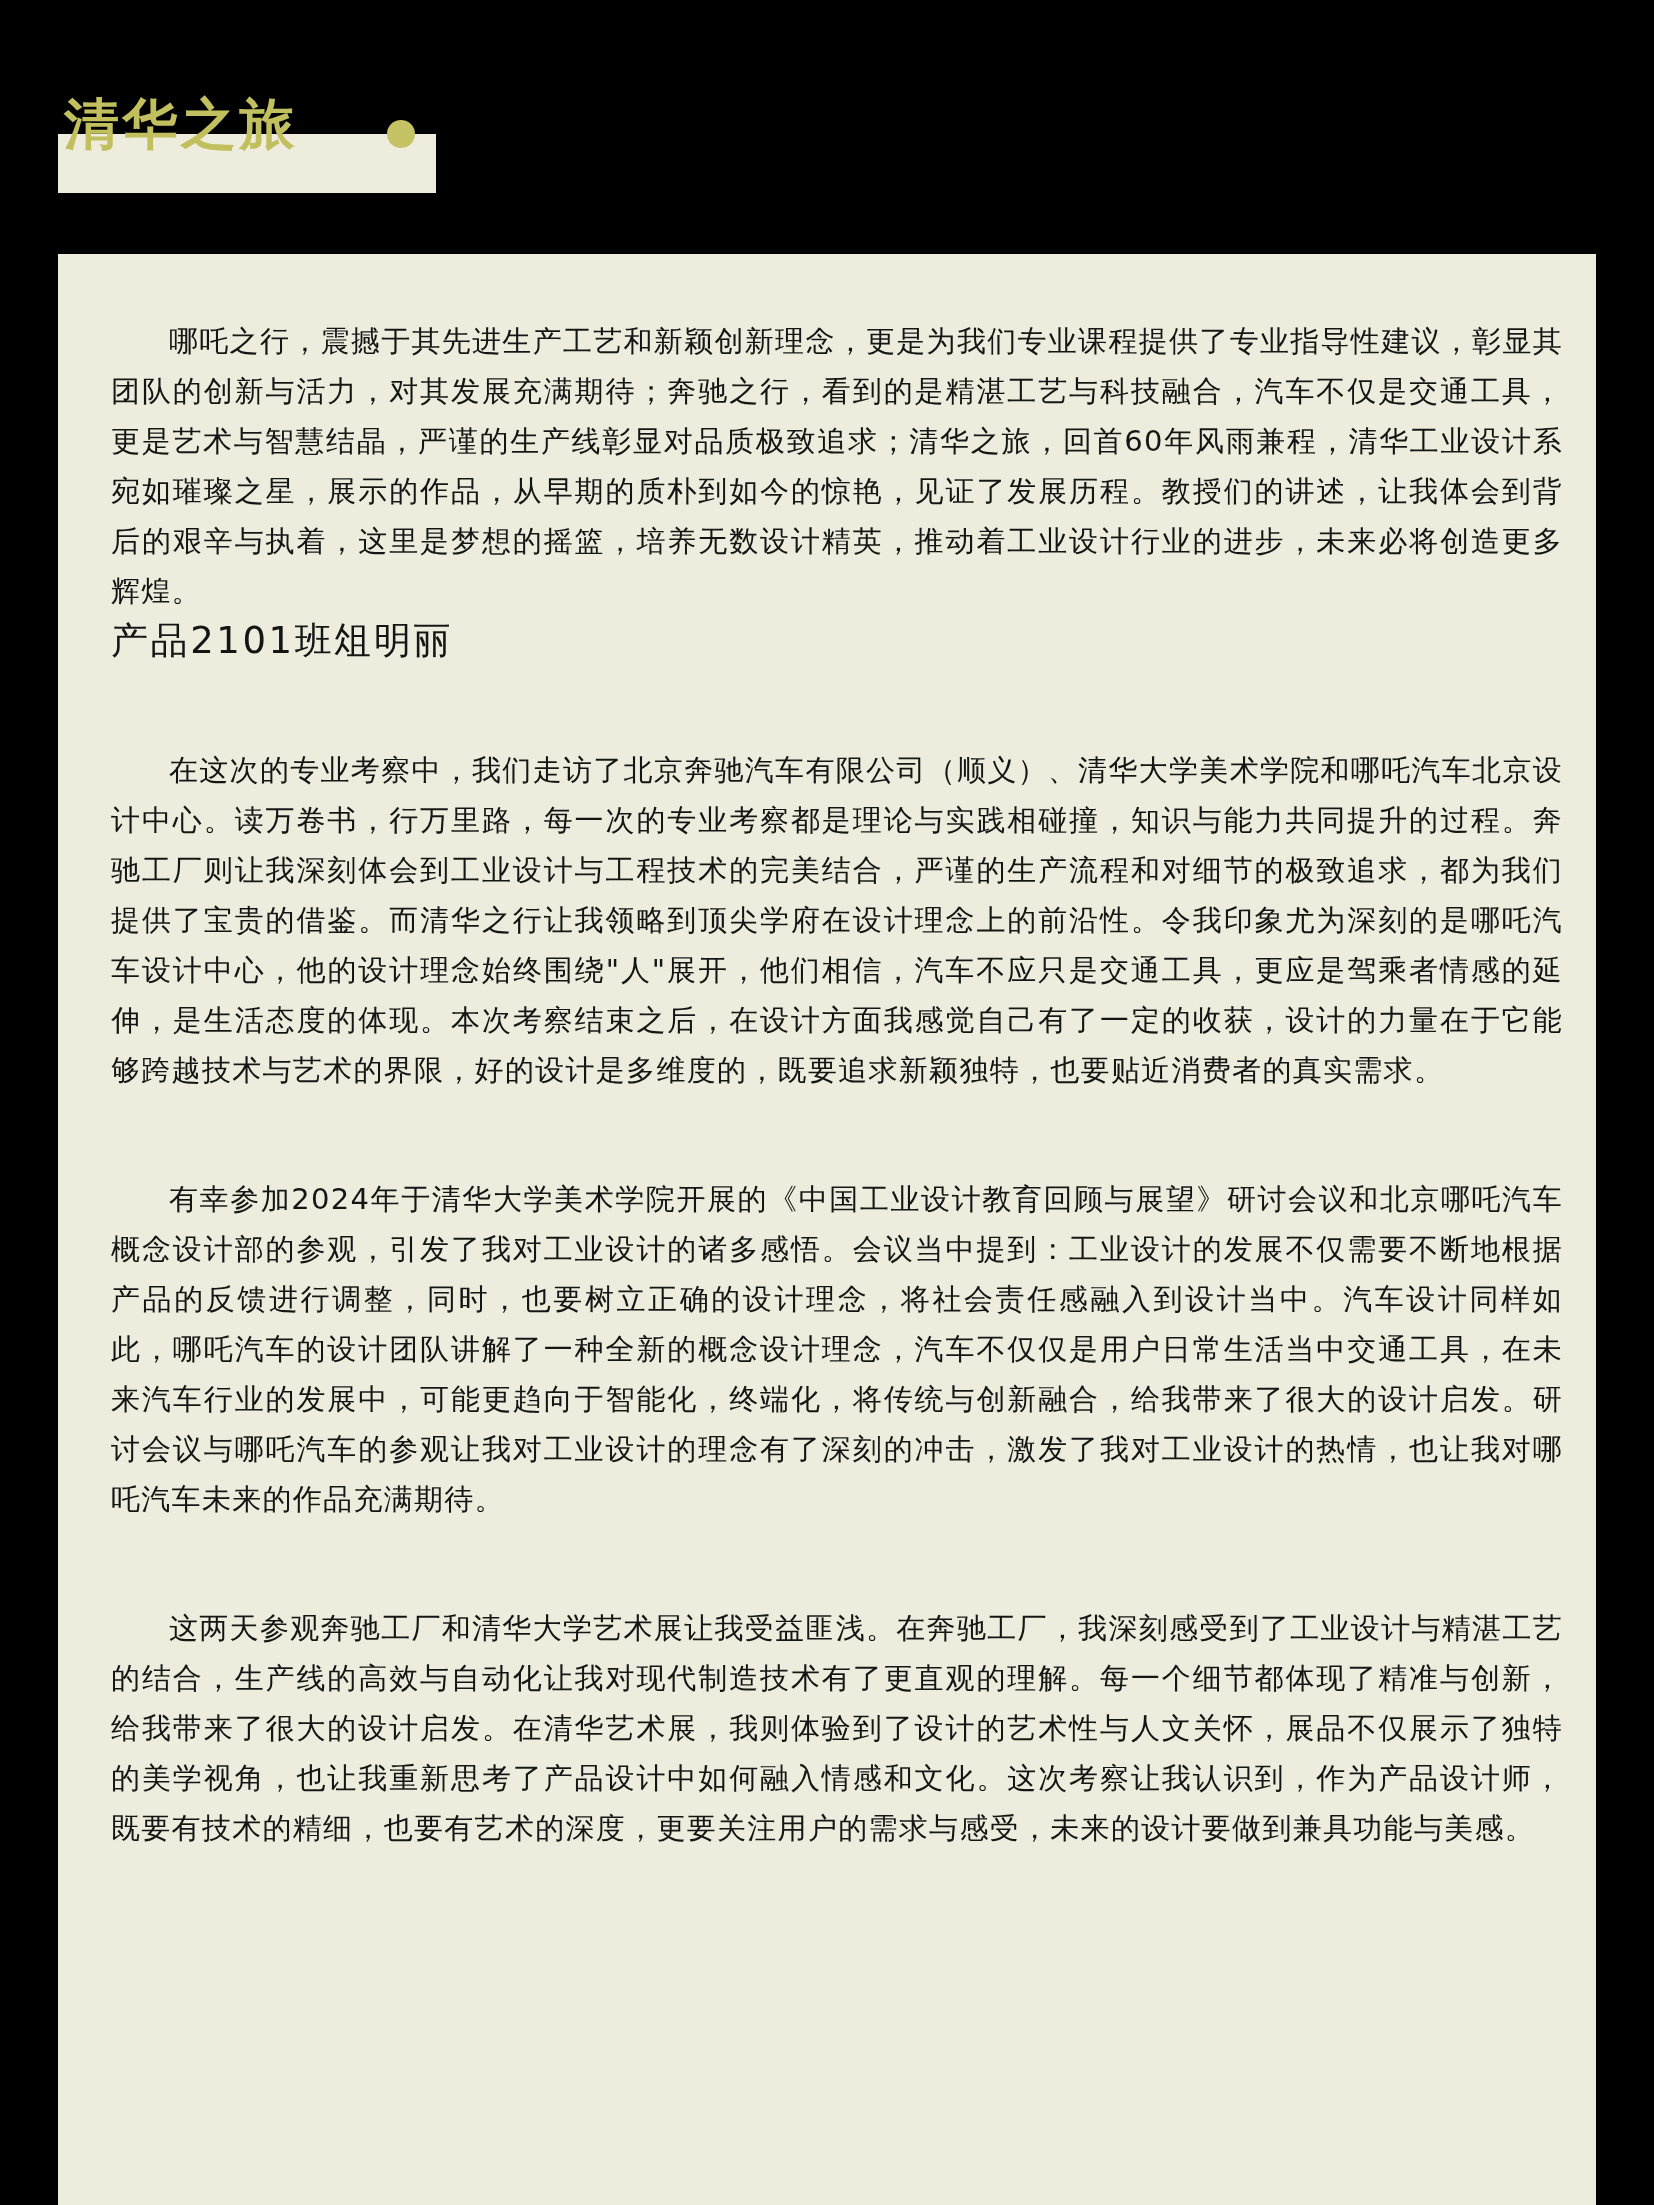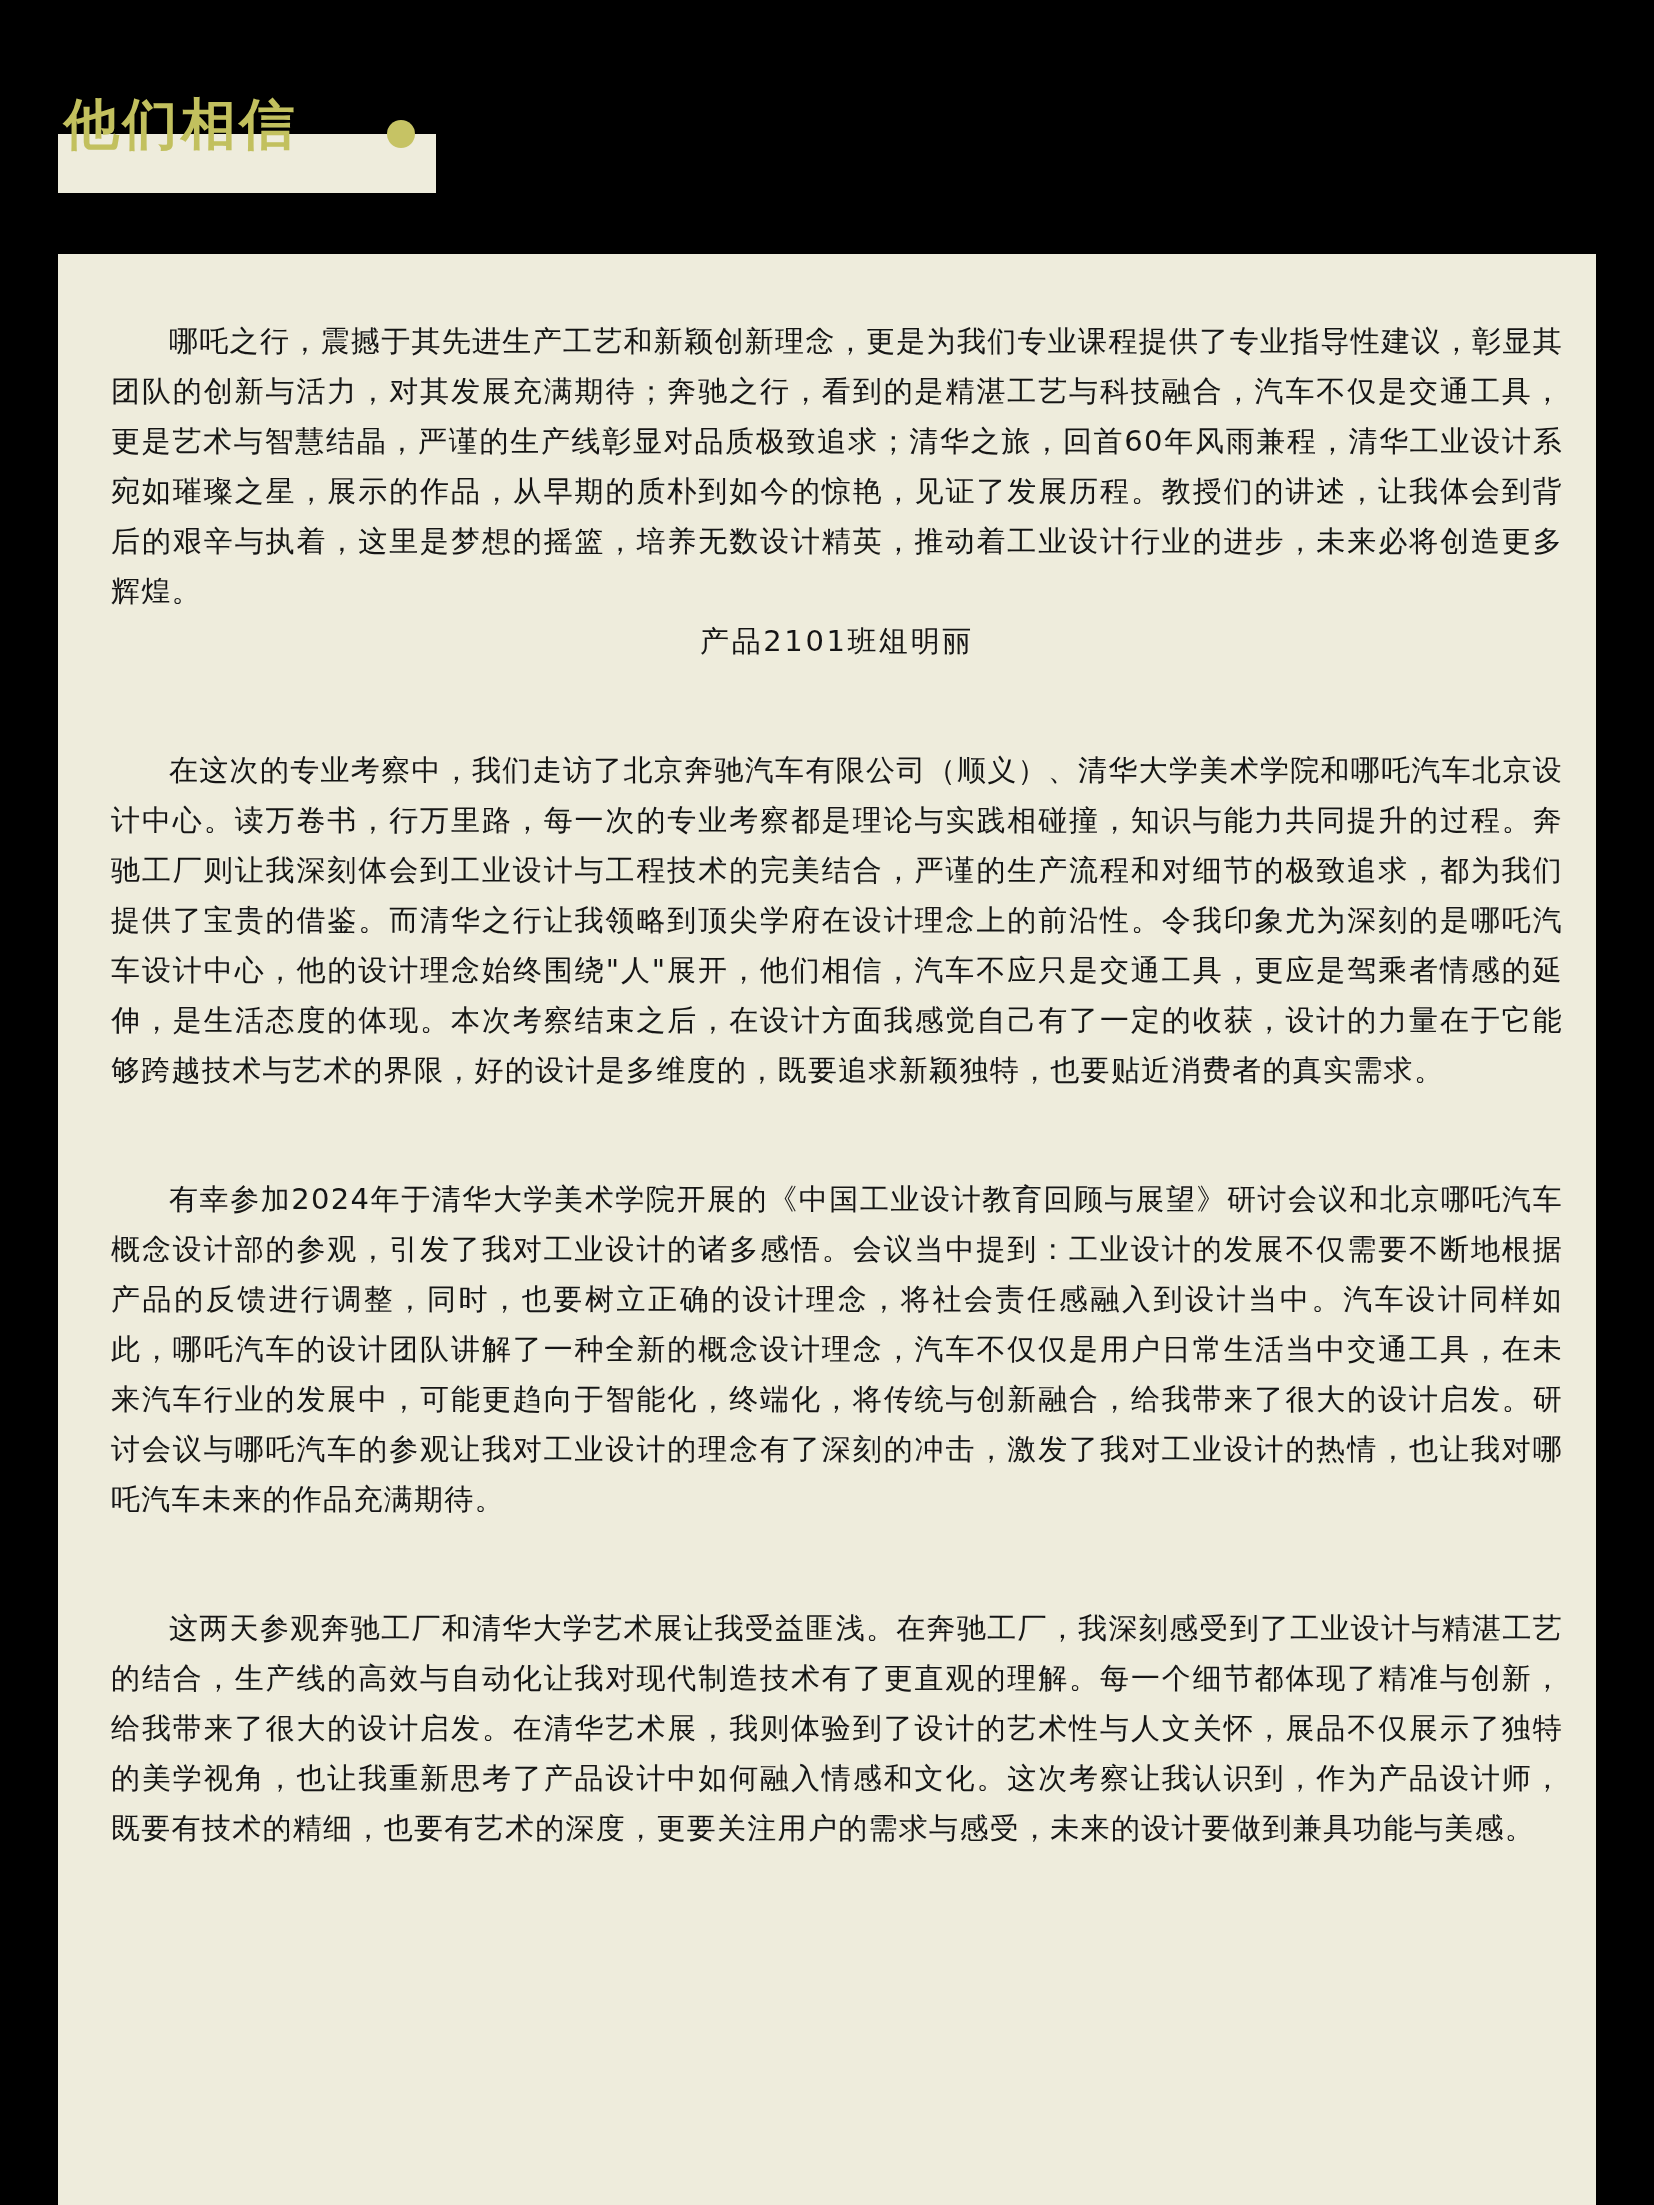--- a/index.html
+++ b/index.html
@@ -67,36 +67,36 @@
   .reflection-body {
     font-size: 29px;
     line-height: 50px;
     letter-spacing: 1.3px;
     text-align: justify;
     text-justify: inter-ideograph;
     text-indent: 2em;
     color: var(--ink);
   }
   .reflection-attribution {
-    font-size: 29px;
+    font-size: 37px;
     line-height: 50px;
     letter-spacing: 2.6px;
-    text-align: center;
+    text-align: left;
     color: var(--ink);
     white-space: nowrap;
   }
 </style>
 </head>
 <body>
 
 <div class="page">
 
   <header>
     <div class="header-panel"></div>
-    <h1 class="page-title">他们相信</h1>
+    <h1 class="page-title">清华之旅</h1>
     <span class="bullet-dot"></span>
   </header>
 
   <main class="content-panel">
 
     <article class="reflection">
       <p class="reflection-body">哪吒之行，震撼于其先进生产工艺和新颖创新理念，更是为我们专业课程提供了专业指导性建议，彰显其团队的创新与活力，对其发展充满期待；奔驰之行，看到的是精湛工艺与科技融合，汽车不仅是交通工具，更是艺术与智慧结晶，严谨的生产线彰显对品质极致追求；清华之旅，回首60年风雨兼程，清华工业设计系宛如璀璨之星，展示的作品，从早期的质朴到如今的惊艳，见证了发展历程。教授们的讲述，让我体会到背后的艰辛与执着，这里是梦想的摇篮，培养无数设计精英，推动着工业设计行业的进步，未来必将创造更多辉煌。</p>
       <p class="reflection-attribution">产品2101班俎明丽</p>
     </article>
 

